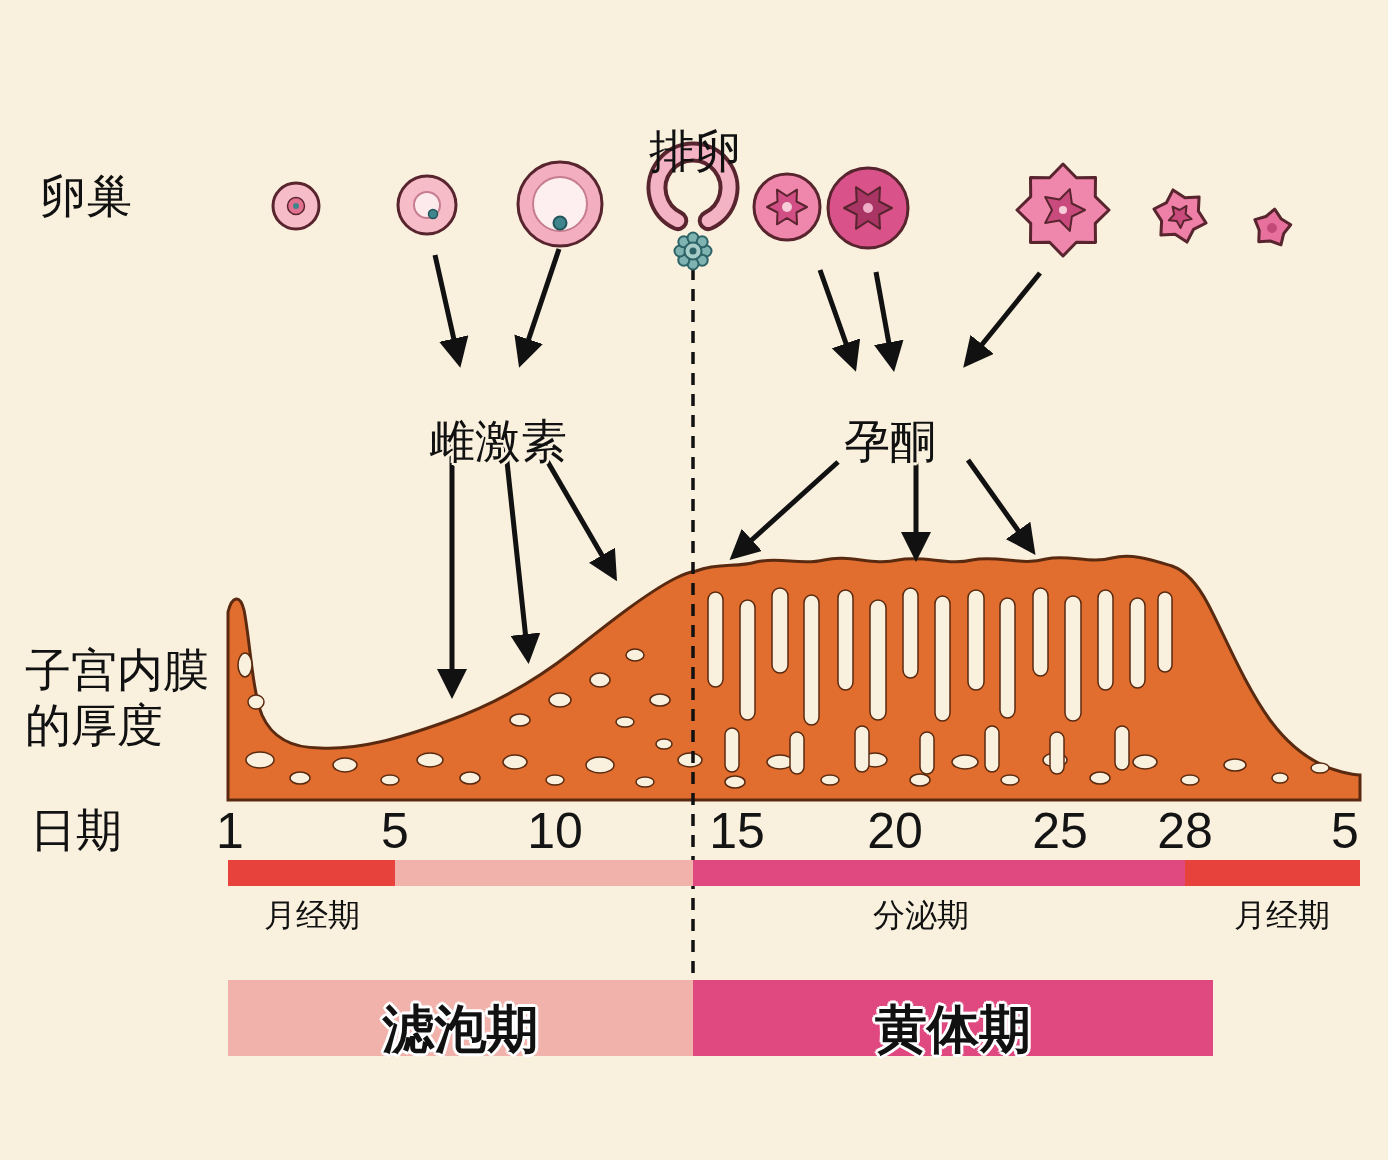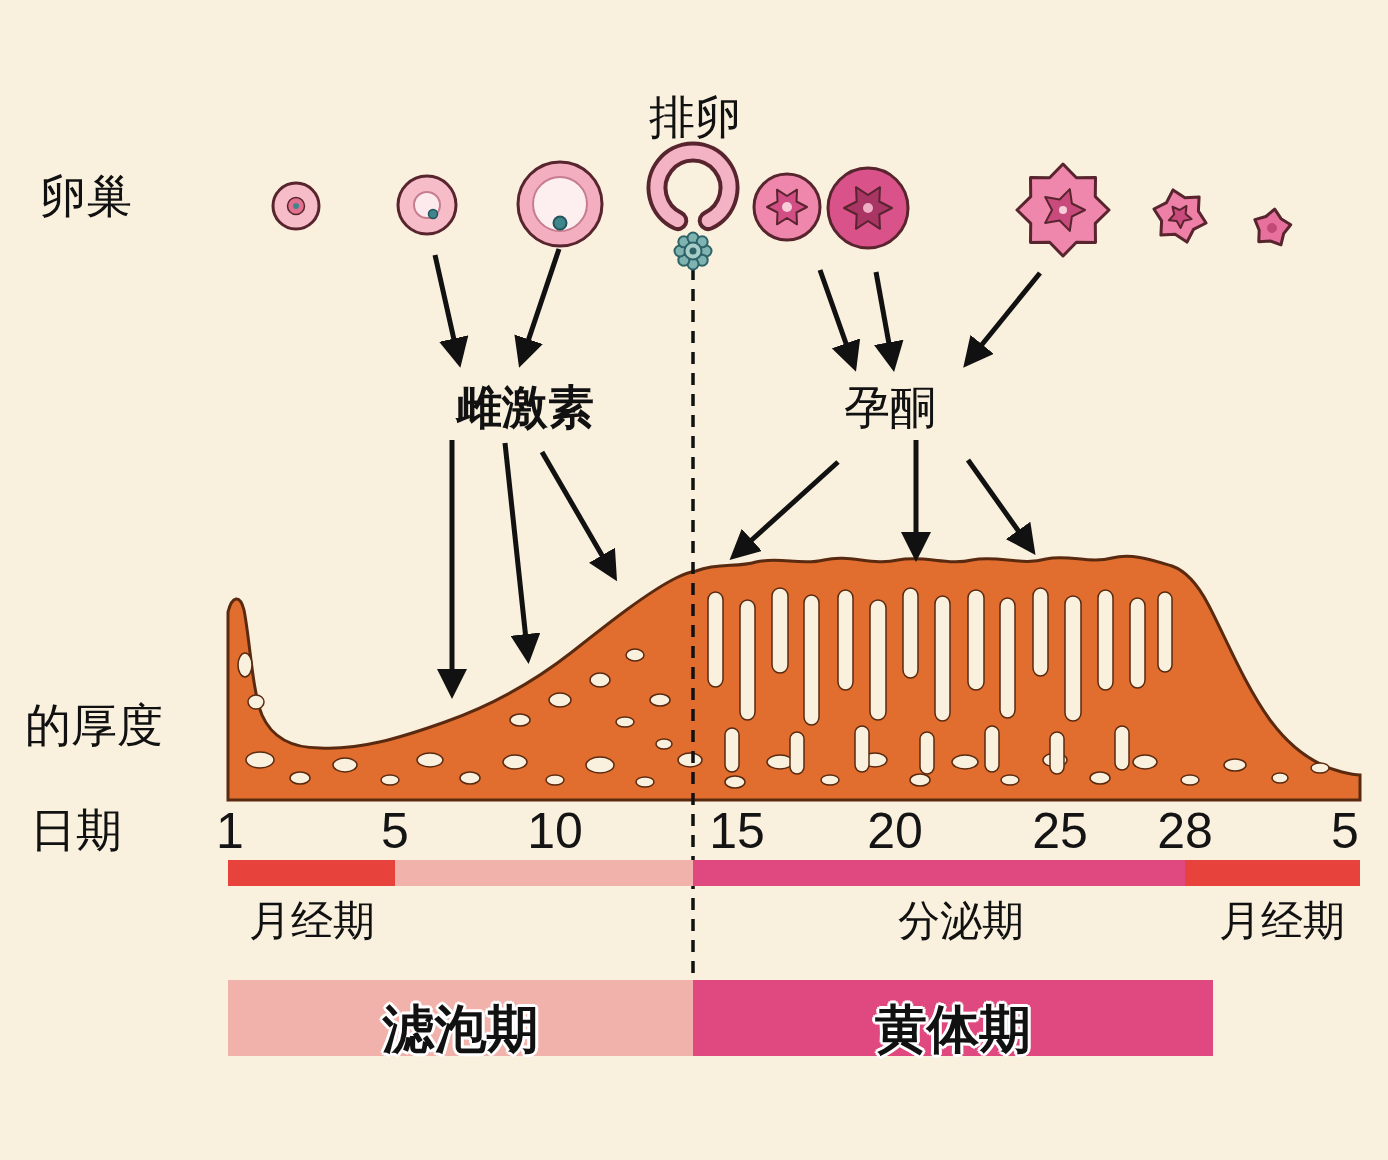--- a/index.html
+++ b/index.html
@@ -1,31 +1,31 @@
 <!DOCTYPE html>
 <html><head>
 <meta charset="utf-8">
 <style>
   html,body{margin:0;padding:0;background:#f9f0de;}
   .canvas{position:relative;width:1388px;height:1160px;background:#f9f0de;overflow:hidden;
           font-family:"Liberation Sans","DejaVu Sans",sans-serif;color:#111;}
   .art{position:absolute;left:0;top:0;width:1388px;height:1160px;}
   .lbl{position:absolute;white-space:nowrap;color:#111;}
   .cn{font-size:46px;line-height:1.1;}
-  .center{transform:translateX(-50%);}
+  .center{transform:translateX(-50%);margin-top:34px;}
   .tick{position:absolute;top:802px;font-size:50px;transform:translateX(-50%);color:#141414;}
   .halo{text-shadow:-2px -2px 0 #f9f0de,2px -2px 0 #f9f0de,-2px 2px 0 #f9f0de,2px 2px 0 #f9f0de,
         0 -3px 0 #f9f0de,0 3px 0 #f9f0de,-3px 0 0 #f9f0de,3px 0 0 #f9f0de;}
   .whalo{text-shadow:-2px -2px 0 #fff,2px -2px 0 #fff,-2px 2px 0 #fff,2px 2px 0 #fff,
         0 -3px 0 #fff,0 3px 0 #fff,-3px 0 0 #fff,3px 0 0 #fff;margin-top:24px;}
   .barseg{position:absolute;top:860px;height:26px;}
   .seg-red{background:#e8423c;}
   .seg-lightpink{background:#f0b2ab;}
   .seg-darkpink{background:#e0497f;}
-  .phase-label{position:absolute;top:898px;font-size:42px;transform:translateX(-50%);}
+  .phase-label{position:absolute;top:898px;font-size:32px;transform:translateX(-50%);}
   .cycle-bar{position:absolute;top:980px;height:76px;display:flex;align-items:center;justify-content:center;}
   .cycle-bar .txt{font-size:52px;font-weight:700;color:#111;}
   .art .hole{fill:#f9f0de;stroke:#5a2a10;stroke-width:1.5;}
   .art .gland{fill:#f9f0de;stroke:#5a2a10;stroke-width:1.5;}
   .arrow{stroke:#111;stroke-width:5;fill:none;}
 </style>
 </head>
 <body>
 
 <div class="canvas">
@@ -170,41 +170,42 @@
       <line class="arrow" x1="505" y1="443" x2="528" y2="658" marker-end="url(#ah)"></line>
       <line class="arrow" x1="542" y1="452" x2="614" y2="576" marker-end="url(#ah)"></line>
       <line class="arrow" x1="838" y1="462" x2="734" y2="556" marker-end="url(#ah)"></line>
       <line class="arrow" x1="916" y1="440" x2="916" y2="556" marker-end="url(#ah)"></line>
       <line class="arrow" x1="968" y1="460" x2="1032" y2="550" marker-end="url(#ah)"></line>
     </g>
   </svg>
 
   <div class="lbl cn center" style="left:695px;top:92px;">排卵</div>
   <div class="lbl cn" style="left:40px;top:171px;">卵巢</div>
-  <div class="lbl cn center halo" style="left:525px;top:382px;font-weight:bold;">雌激素</div>
+  <div class="lbl cn center halo" style="left:498px;top:382px;">雌激素</div>
   <div class="lbl cn center halo" style="left:890px;top:382px;">孕酮</div>
+  <div class="lbl cn" style="left:25px;top:645px;">子宫内膜</div>
   <div class="lbl cn" style="left:25px;top:700px;">的厚度</div>
   <div class="lbl cn" style="left:30px;top:805px;">日期</div>
 
   <div class="tick" style="left:230px;">1</div>
   <div class="tick" style="left:395px;">5</div>
   <div class="tick" style="left:555px;">10</div>
   <div class="tick" style="left:737px;">15</div>
   <div class="tick" style="left:895px;">20</div>
   <div class="tick" style="left:1060px;">25</div>
   <div class="tick" style="left:1185px;">28</div>
   <div class="tick" style="left:1345px;">5</div>
 
   <div class="barseg seg-red" style="left:228px;width:167px;"></div>
   <div class="barseg seg-lightpink" style="left:395px;width:298px;"></div>
   <div class="barseg seg-darkpink" style="left:693px;width:492px;"></div>
   <div class="barseg seg-red" style="left:1185px;width:175px;"></div>
 
   <div class="lbl cn phase-label halo" style="left:312px;">月经期</div>
-  <div class="lbl cn phase-label halo" style="left:961px;text-align:center;">分泌期</div>
+  <div class="lbl cn phase-label halo" style="left:921px;text-align:center;">分泌期</div>
   <div class="lbl cn phase-label halo" style="left:1282px;">月经期</div>
 
   <div class="cycle-bar" style="left:228px;width:465px;background:#f0b2ab;">
     <span class="txt whalo">滤泡期</span>
   </div>
   <div class="cycle-bar" style="left:693px;width:520px;background:#e0497f;">
     <span class="txt whalo">黄体期</span>
   </div>
 
 </div>

